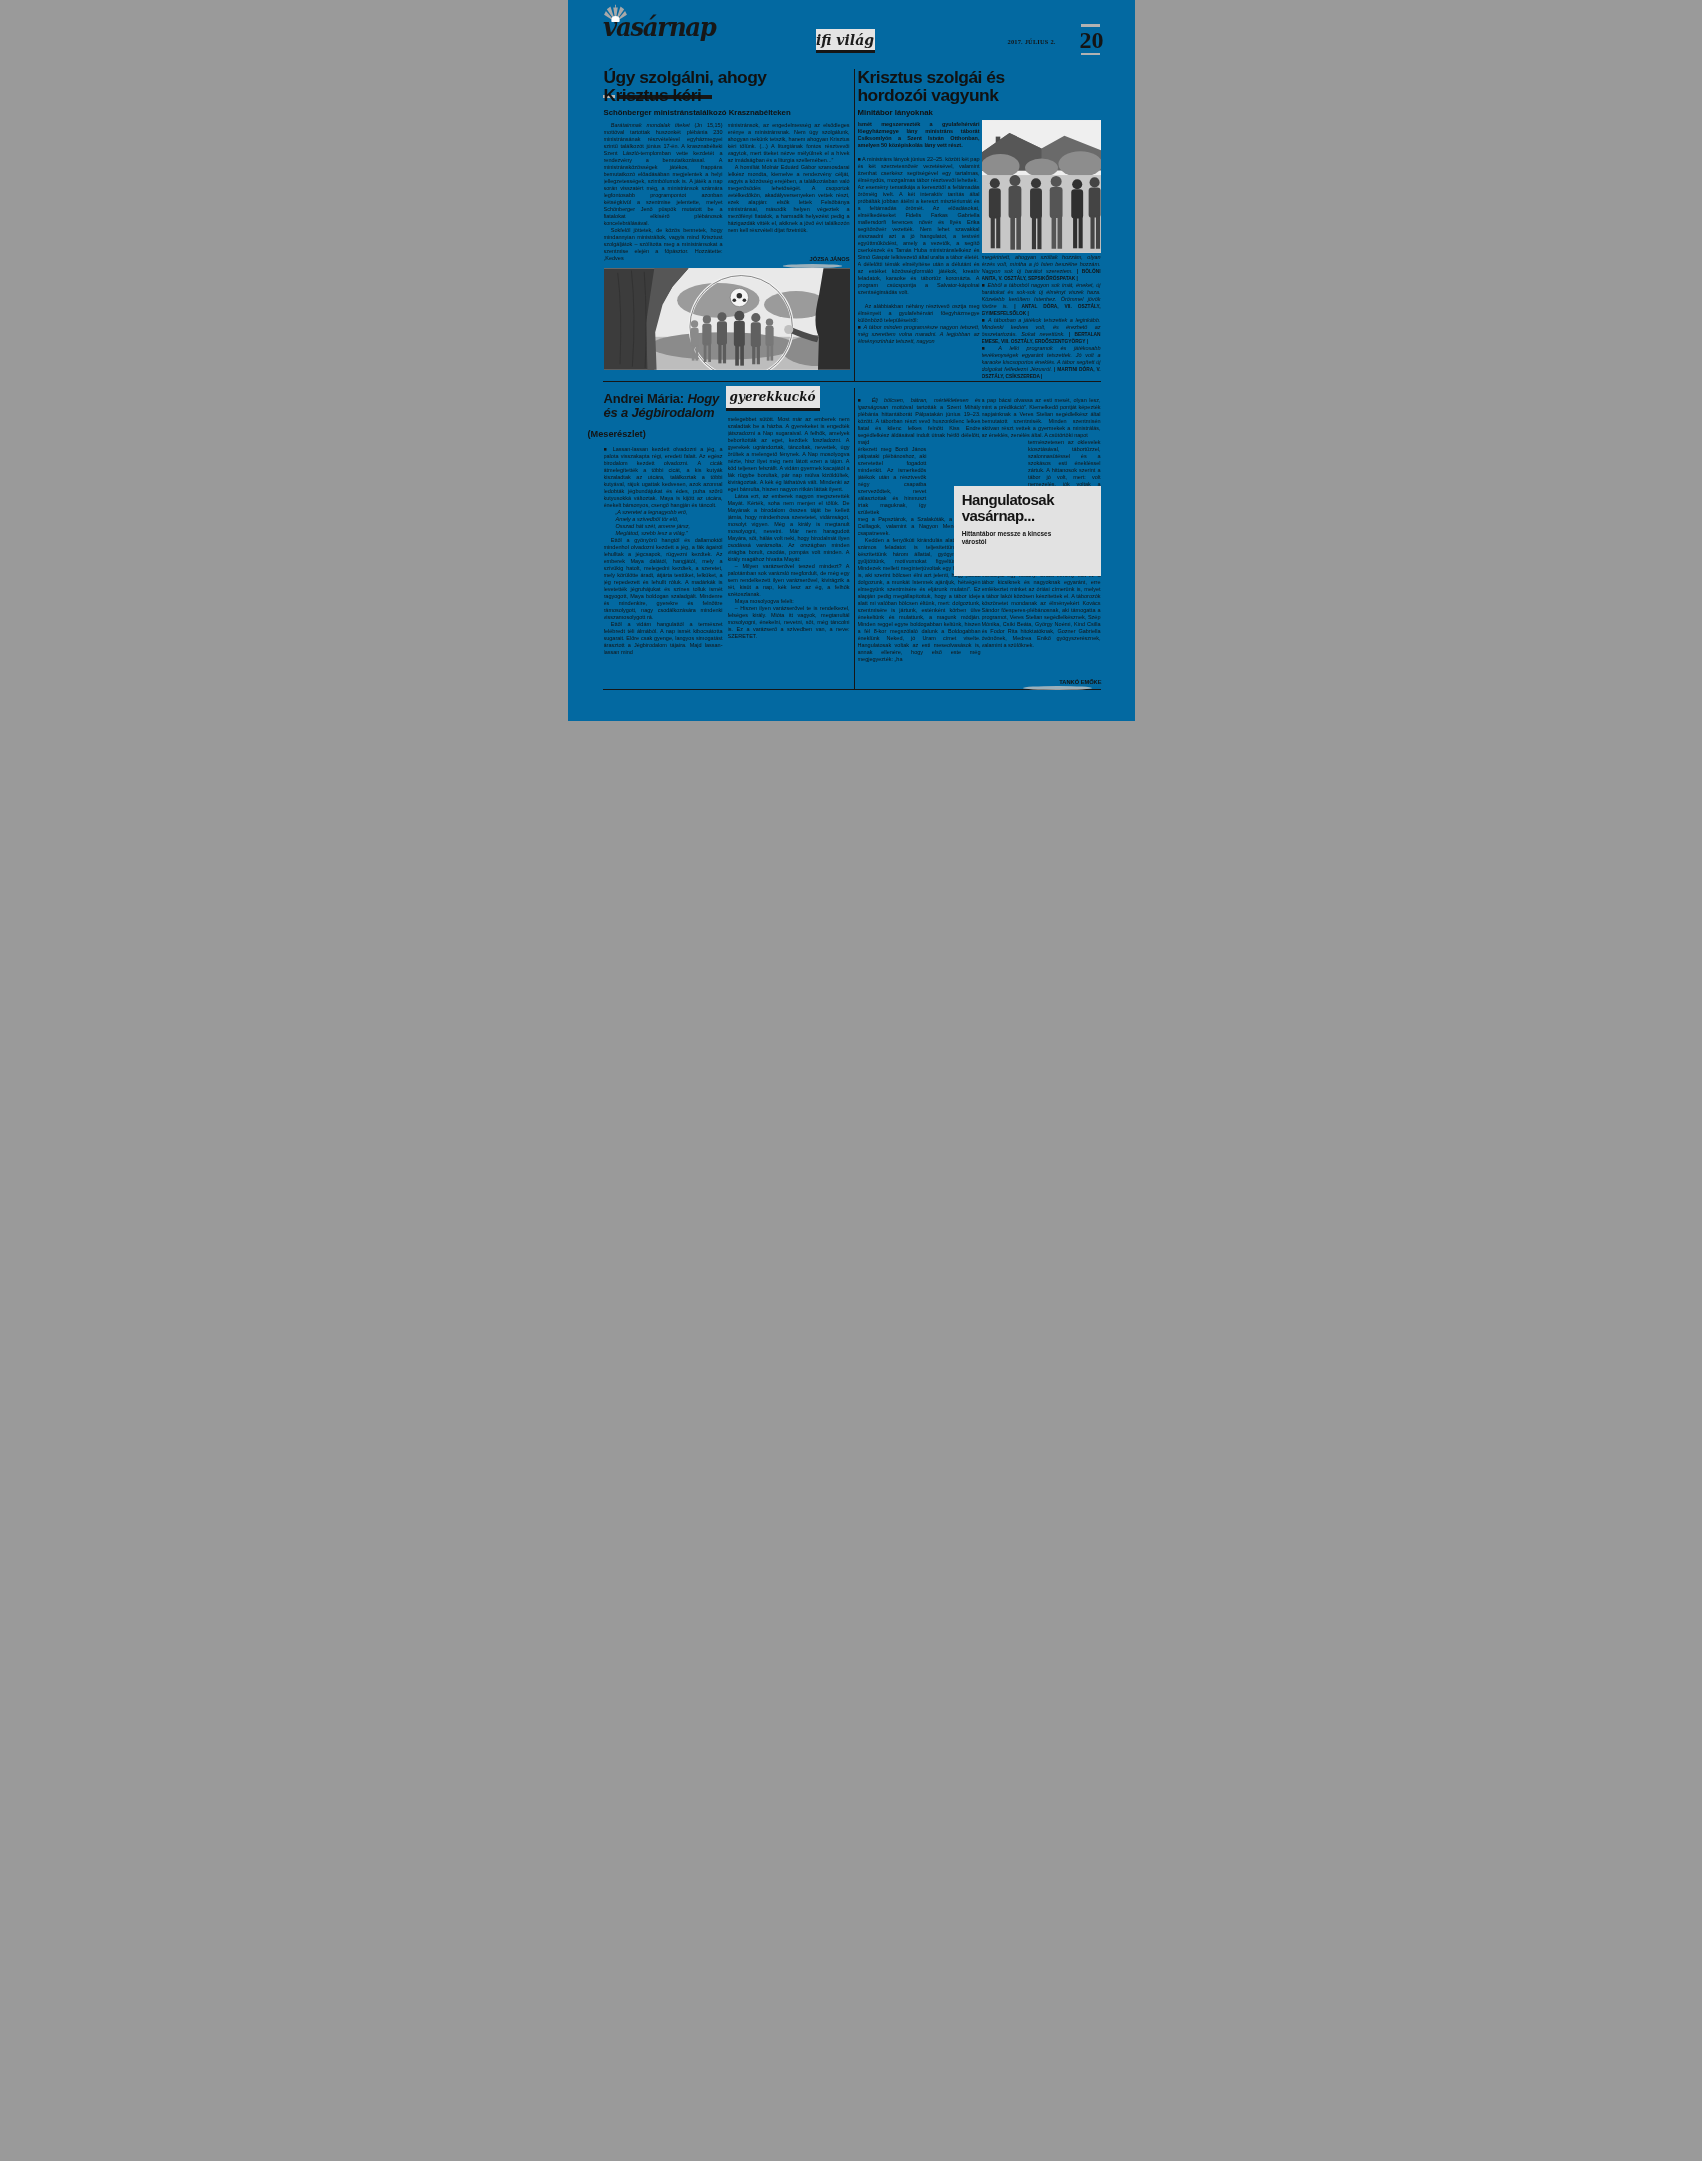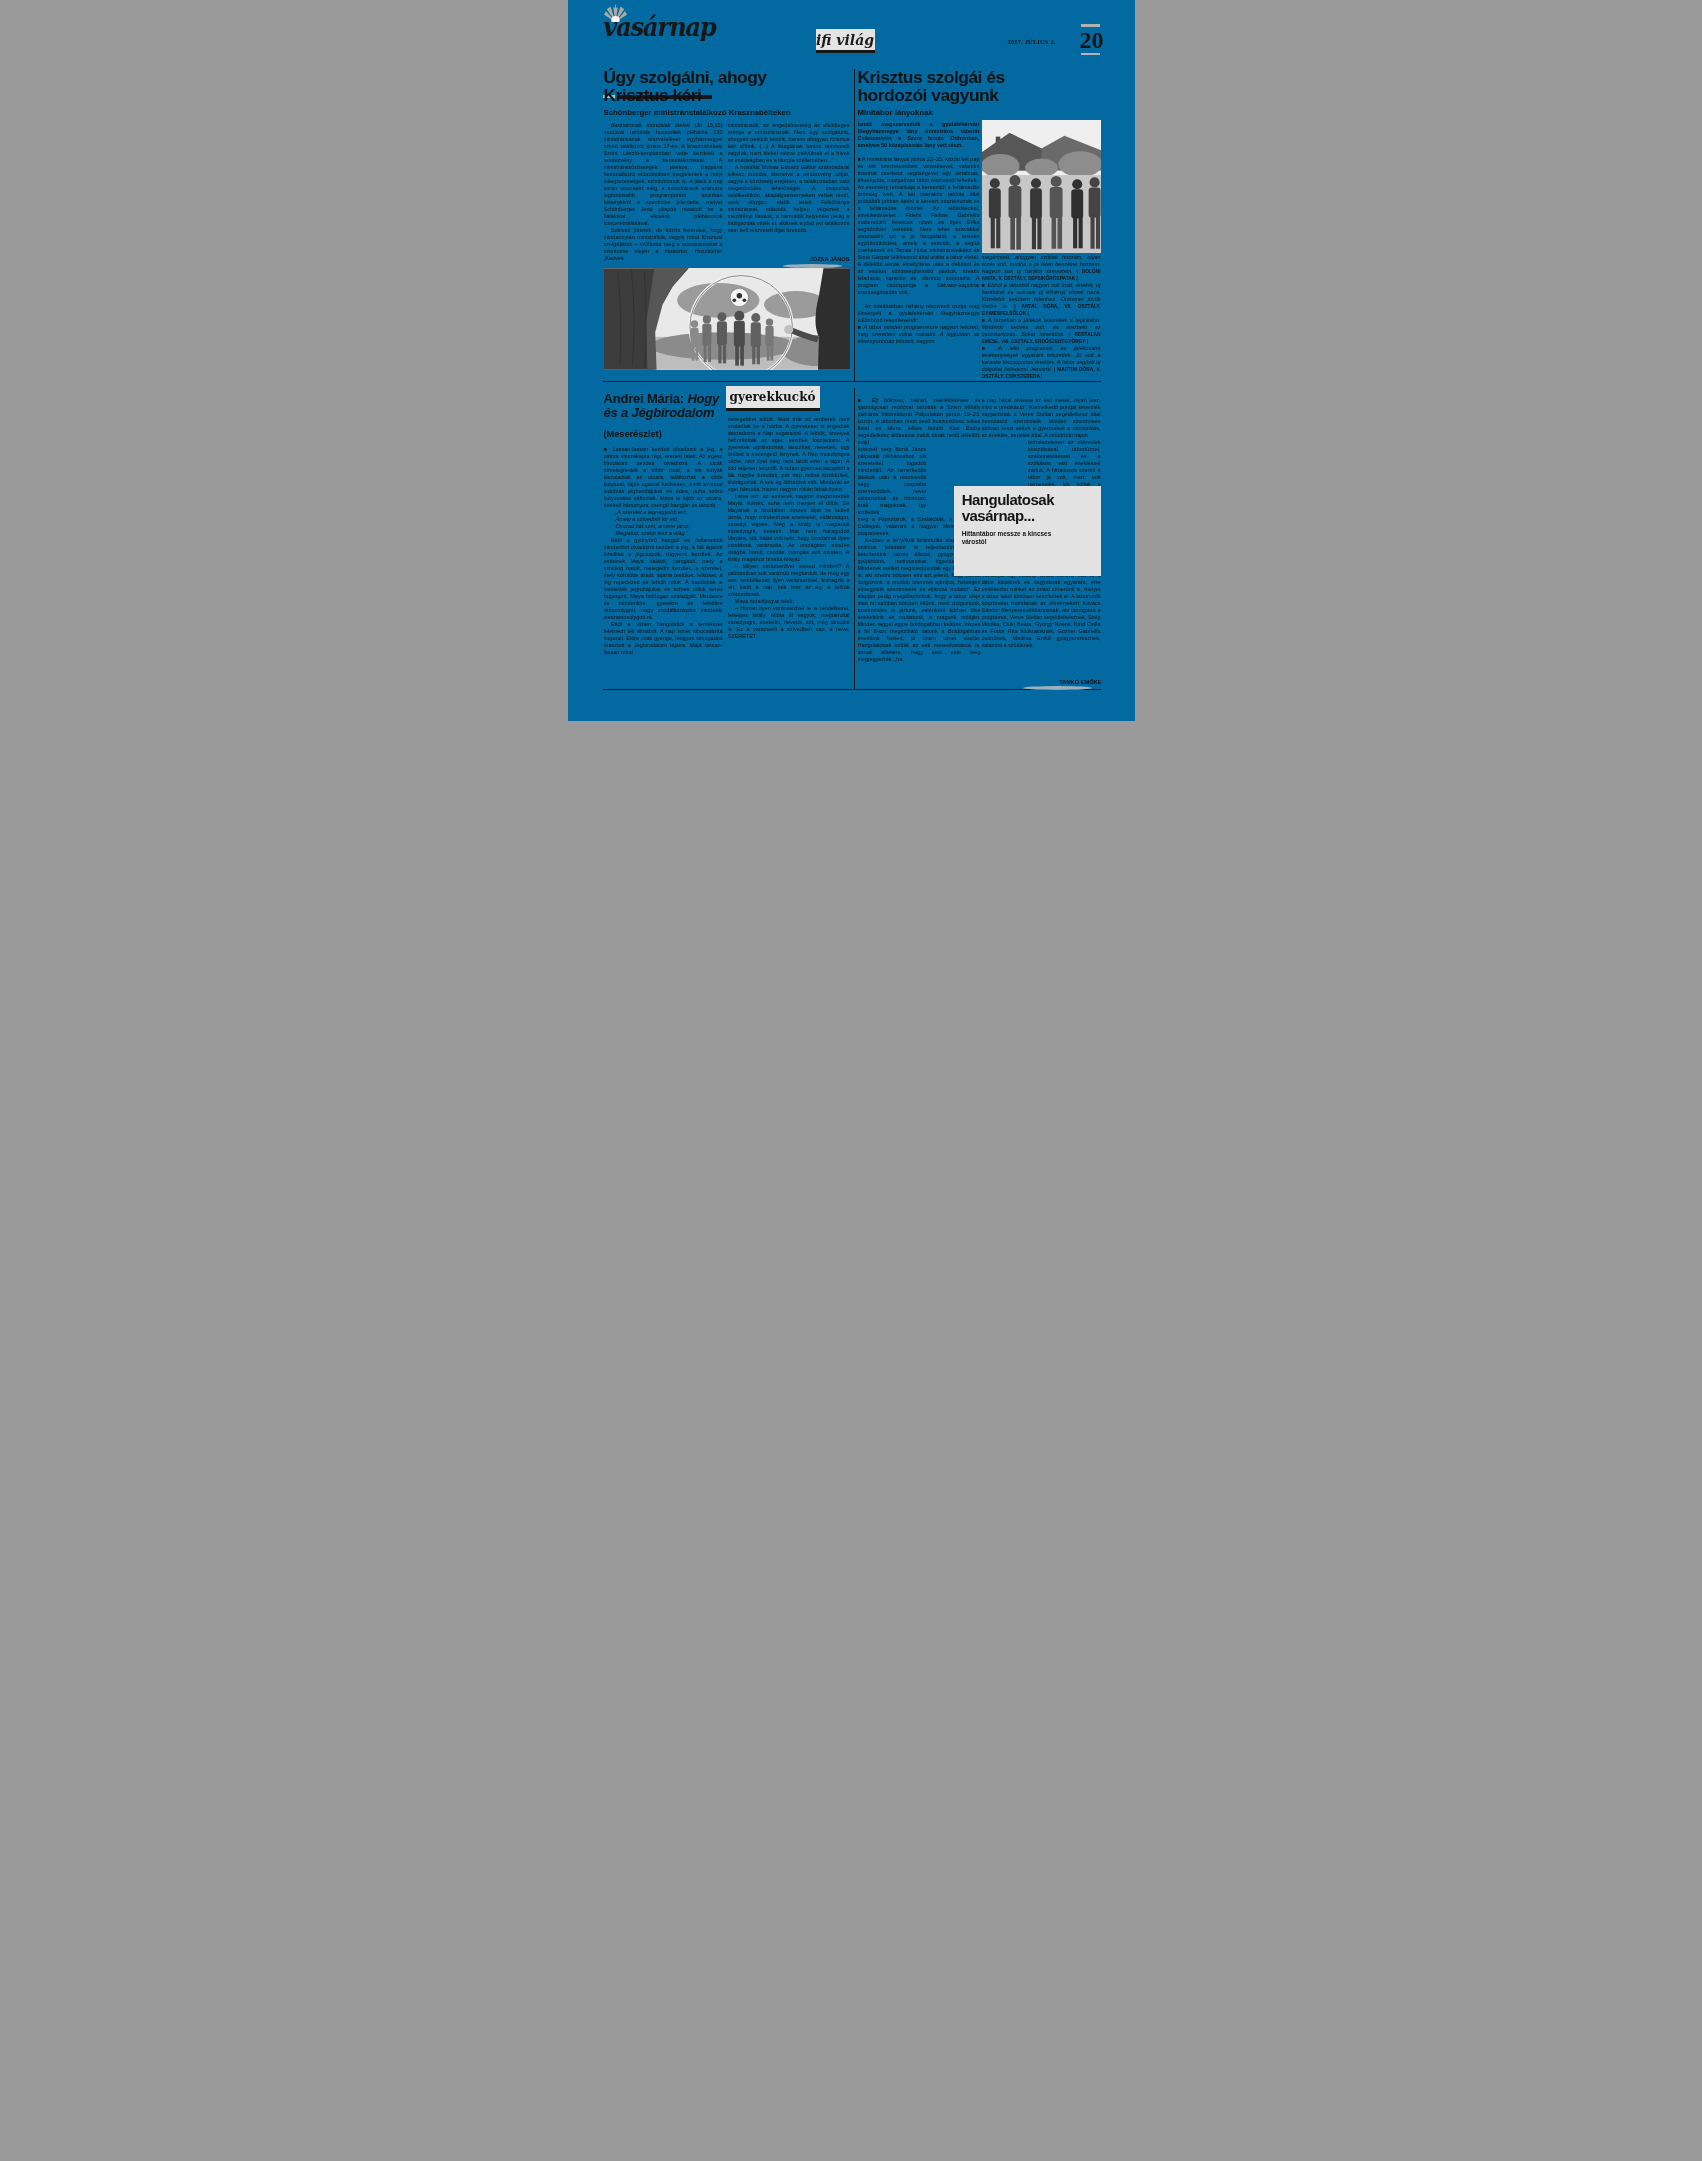--- a/index.html
+++ b/index.html
@@ -37,21 +37,21 @@
   .attr{font-weight:bold;font-size:4.8px;}
   .byline{font-weight:bold;font-size:5.7px;text-align:right;}
   .poem{font-style:italic;padding-left:12px;}
   .smudge{position:absolute;background:#c2c2c2;border-radius:50%;opacity:.8;}
   
   .maya-title{position:absolute;font-weight:bold;font-size:13px;line-height:14px;letter-spacing:-0.2px;}
   .maya-sub{position:absolute;font-weight:bold;font-size:9.2px;}
   .kucko-box{position:absolute;left:158px;top:386px;width:94px;height:22px;background:#e4e4e4;
              display:flex;align-items:center;justify-content:center;}
   .kucko-box .bar{position:absolute;left:0;bottom:-2.7px;width:100%;height:2.7px;background:#161616;}
-  .kucko-text{font-family:"DejaVu Serif",serif;font-weight:bold;font-size:12px;}
+  .kucko-text{font-family:"DejaVu Serif",serif;font-style:italic;font-weight:bold;font-size:12px;}
   .camp-box{position:absolute;left:386px;top:486px;width:147px;height:90px;background:#e2e2e2;
             box-sizing:border-box;padding:6.4px 0 0 8.2px;}
   .camp-box .t{font-weight:bold;font-size:15px;line-height:16px;letter-spacing:-0.5px;}
   .camp-box .s{font-weight:bold;font-size:6.4px;line-height:7.8px;margin-top:5.5px;width:96px;}
   .wrapRow{display:flex;}
   .wrapRow .narrowL{width:56%;}
   .wrapRow .narrowR{width:61%;margin-left:39%;}
   .photo{position:absolute;overflow:hidden;background:#ddd;}
   .photo svg{display:block;}
 </style>
@@ -262,21 +262,21 @@
     <p><span class="it">megérintett, ahogyan szóltak hozzám, olyan érzés volt, mintha a jó Isten beszélne hozzám. Nagyon sok új barátot szereztem.</span> <span class="attr">| BÖLÖNI ANITA, V. OSZTÁLY, SEPSIKŐRÖSPATAK |</span></p>
     <p><span class="it">■ Ebből a táborból nagyon sok imát, éneket, új barátokat és sok-sok új élményt viszek haza. Közelebb kerültem Istenhez. Örömmel jövök jövőre is.</span> <span class="attr">| ANTAL DÓRA, VII. OSZTÁLY, GYIMESFELSŐLOK |</span></p>
     <p><span class="it">■ A táborban a játékok tetszettek a leginkább. Mindenki kedves volt, és érezhető az összetartozás. Sokat nevettünk.</span> <span class="attr">| BERTALAN EMESE, VIII. OSZTÁLY, ERDŐSZENTGYÖRGY |</span></p>
     <p><span class="it">■ A lelki programok és játékosabb tevékenységek egyaránt tetszettek. Jó volt a karaoke kiscsoportos éneklés. A tábor segített új dolgokat felfedezni Jézusról.</span> <span class="attr">| MARTINI DÓRA, V. OSZTÁLY, CSÍKSZEREDA |</span></p>
   </div>
 
   <div class="maya-title" style="left:36px;top:392px;width:128px;">
     <div><span>Andrei Mária: </span><span class="it">Hogy</span></div>
     <div class="it">és a Jégbirodalom</div>
   </div>
-  <div class="maya-sub" style="left:36px;top:429px;">(Meserészlet)</div>
+  <div class="maya-sub" style="left:20px;top:429px;">(Meserészlet)</div>
 
   <div class="col" style="left:36px;top:446px;width:119px;max-height:239px;">
     <p>■ Lassan-lassan kezdett olvadozni a jég, a palota visszakapta régi, eredeti falait. Az egész birodalom kezdett olvadozni. A cicák átmelegítették a többi cicát, a kis kutyák kiszaladtak az utcára, találkoztak a többi kutyával, rájuk ugattak kedvesen, azok azonnal ledobták jégbundájukat és édes, puha szőrű kutyusokká változtak. Maya is kijött az utcára, énekelt bársonyos, csengő hangján és táncolt.</p>
     <div class="poem">
       <div>„A szeretet a legnagyobb erő,</div>
       <div>Amely a szívedből tör elő,</div>
       <div>Osszad hát szét, amerre jársz,</div>
       <div>Meglátod, szebb lesz a világ.”</div>
     </div>
     <p class="ind">Ettől a gyönyörű hangtól és dallamoktól mindenhol olvadozni kezdett a jég, a fák ágairól lehulltak a jégcsapok, rügyezni kezdtek. Az emberek Maya dalától, hangjától, mely a szívükig hatolt, melegedni kezdtek, a szeretet, mely körülötte áradt, átjárta testüket, lelküket, a jég repedezett és lehullt róluk. A madárkák is levetették jégruhájukat és színes tolluk ismét ragyogott, Maya boldogan szaladgált. Mindenre és mindenkire, gyerekre és felnőttre rámosolygott, nagy csodálkozására mindenki visszamosolygott rá.</p>

